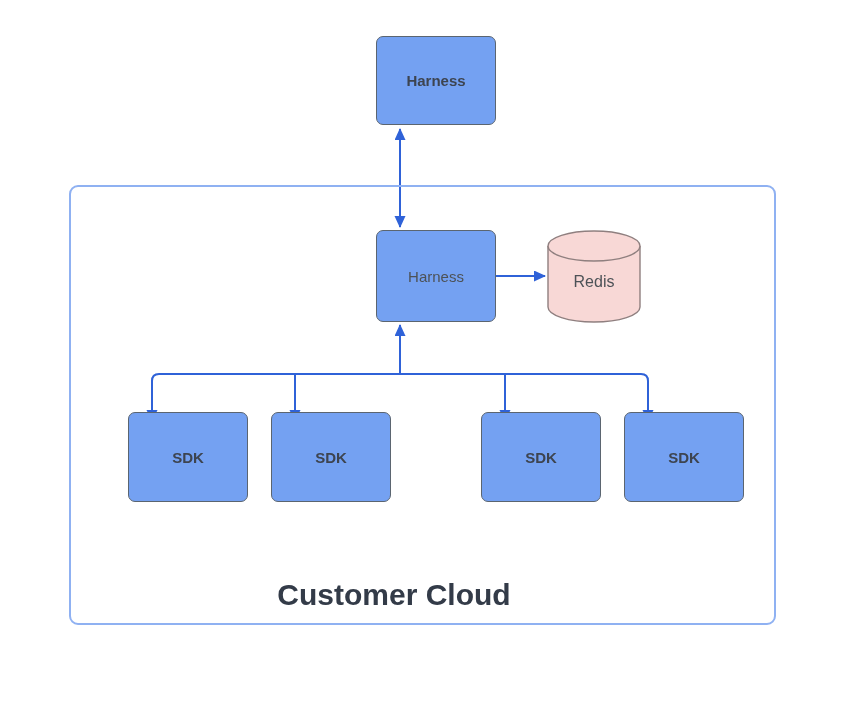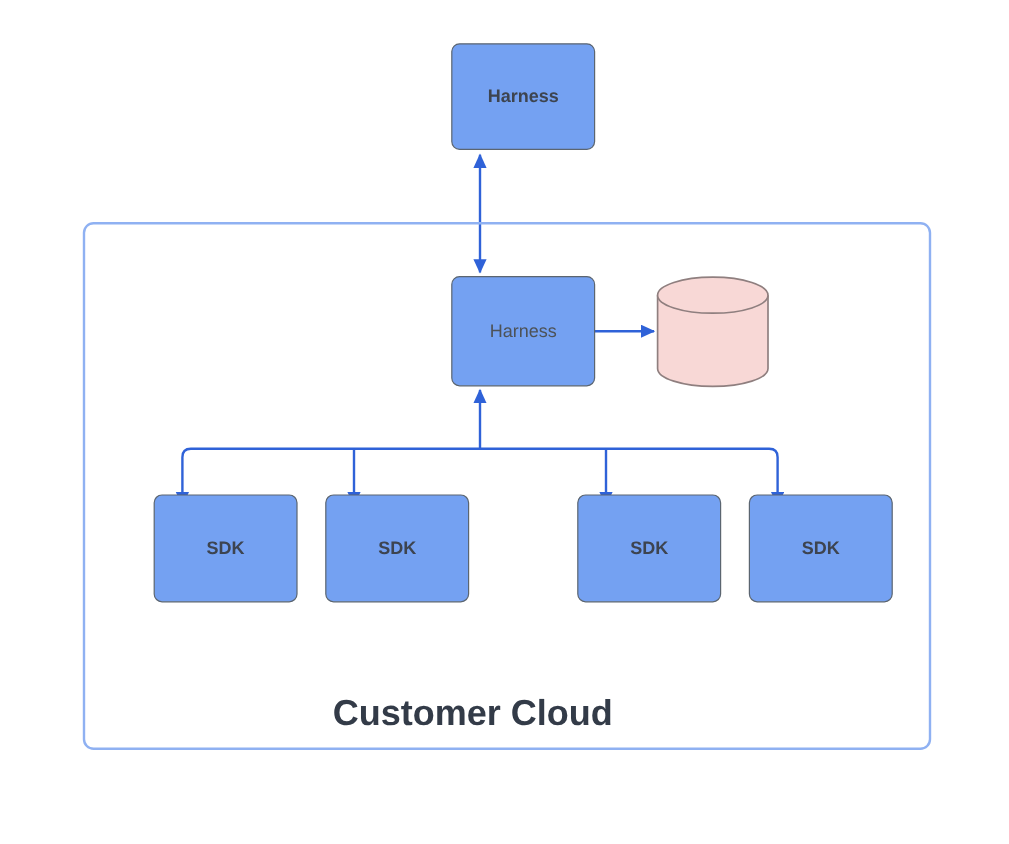--- a/index.html
+++ b/index.html
@@ -119,16 +119,17 @@
   <div class="node bold node-sdk node-sdk-2">
     <span>SDK</span>
   </div>
   <div class="node bold node-sdk node-sdk-3">
     <span>SDK</span>
   </div>
   <div class="node bold node-sdk node-sdk-4">
     <span>SDK</span>
   </div>
 
+  <div class="redis-label">Redis</div>
 
   <div class="boundary-title">Customer Cloud</div>
 
 </div>
 
 </body></html>

